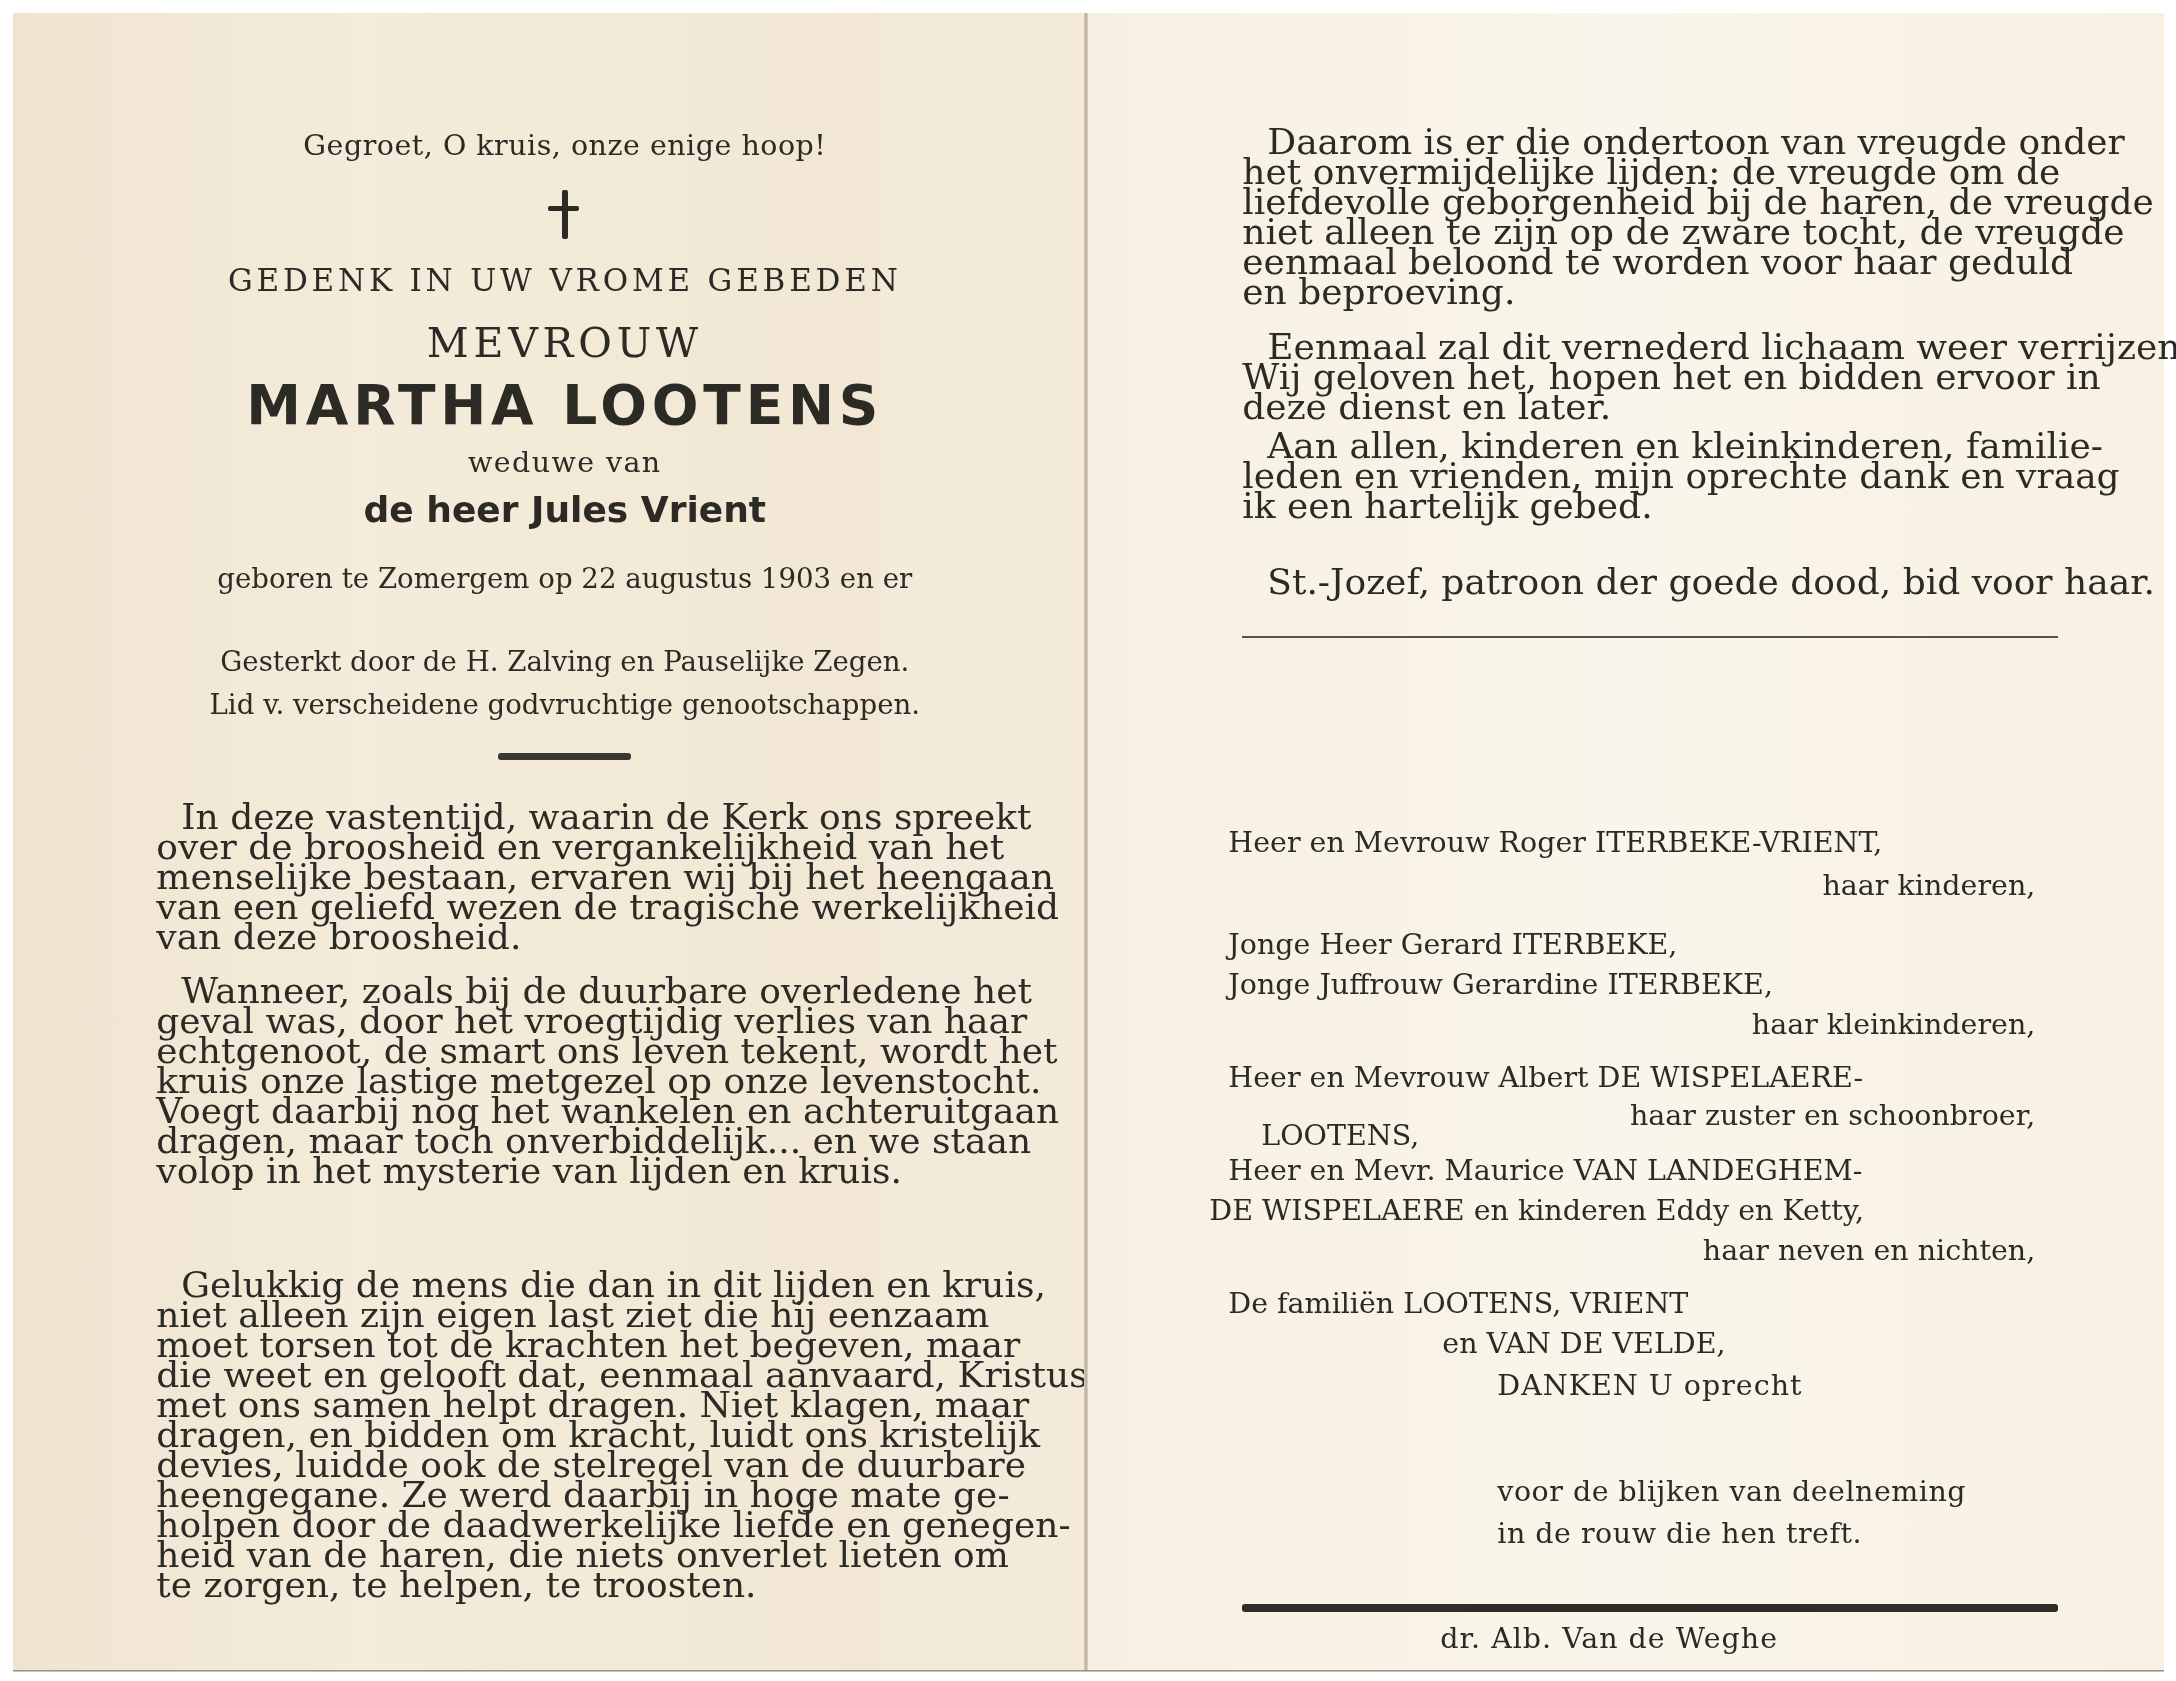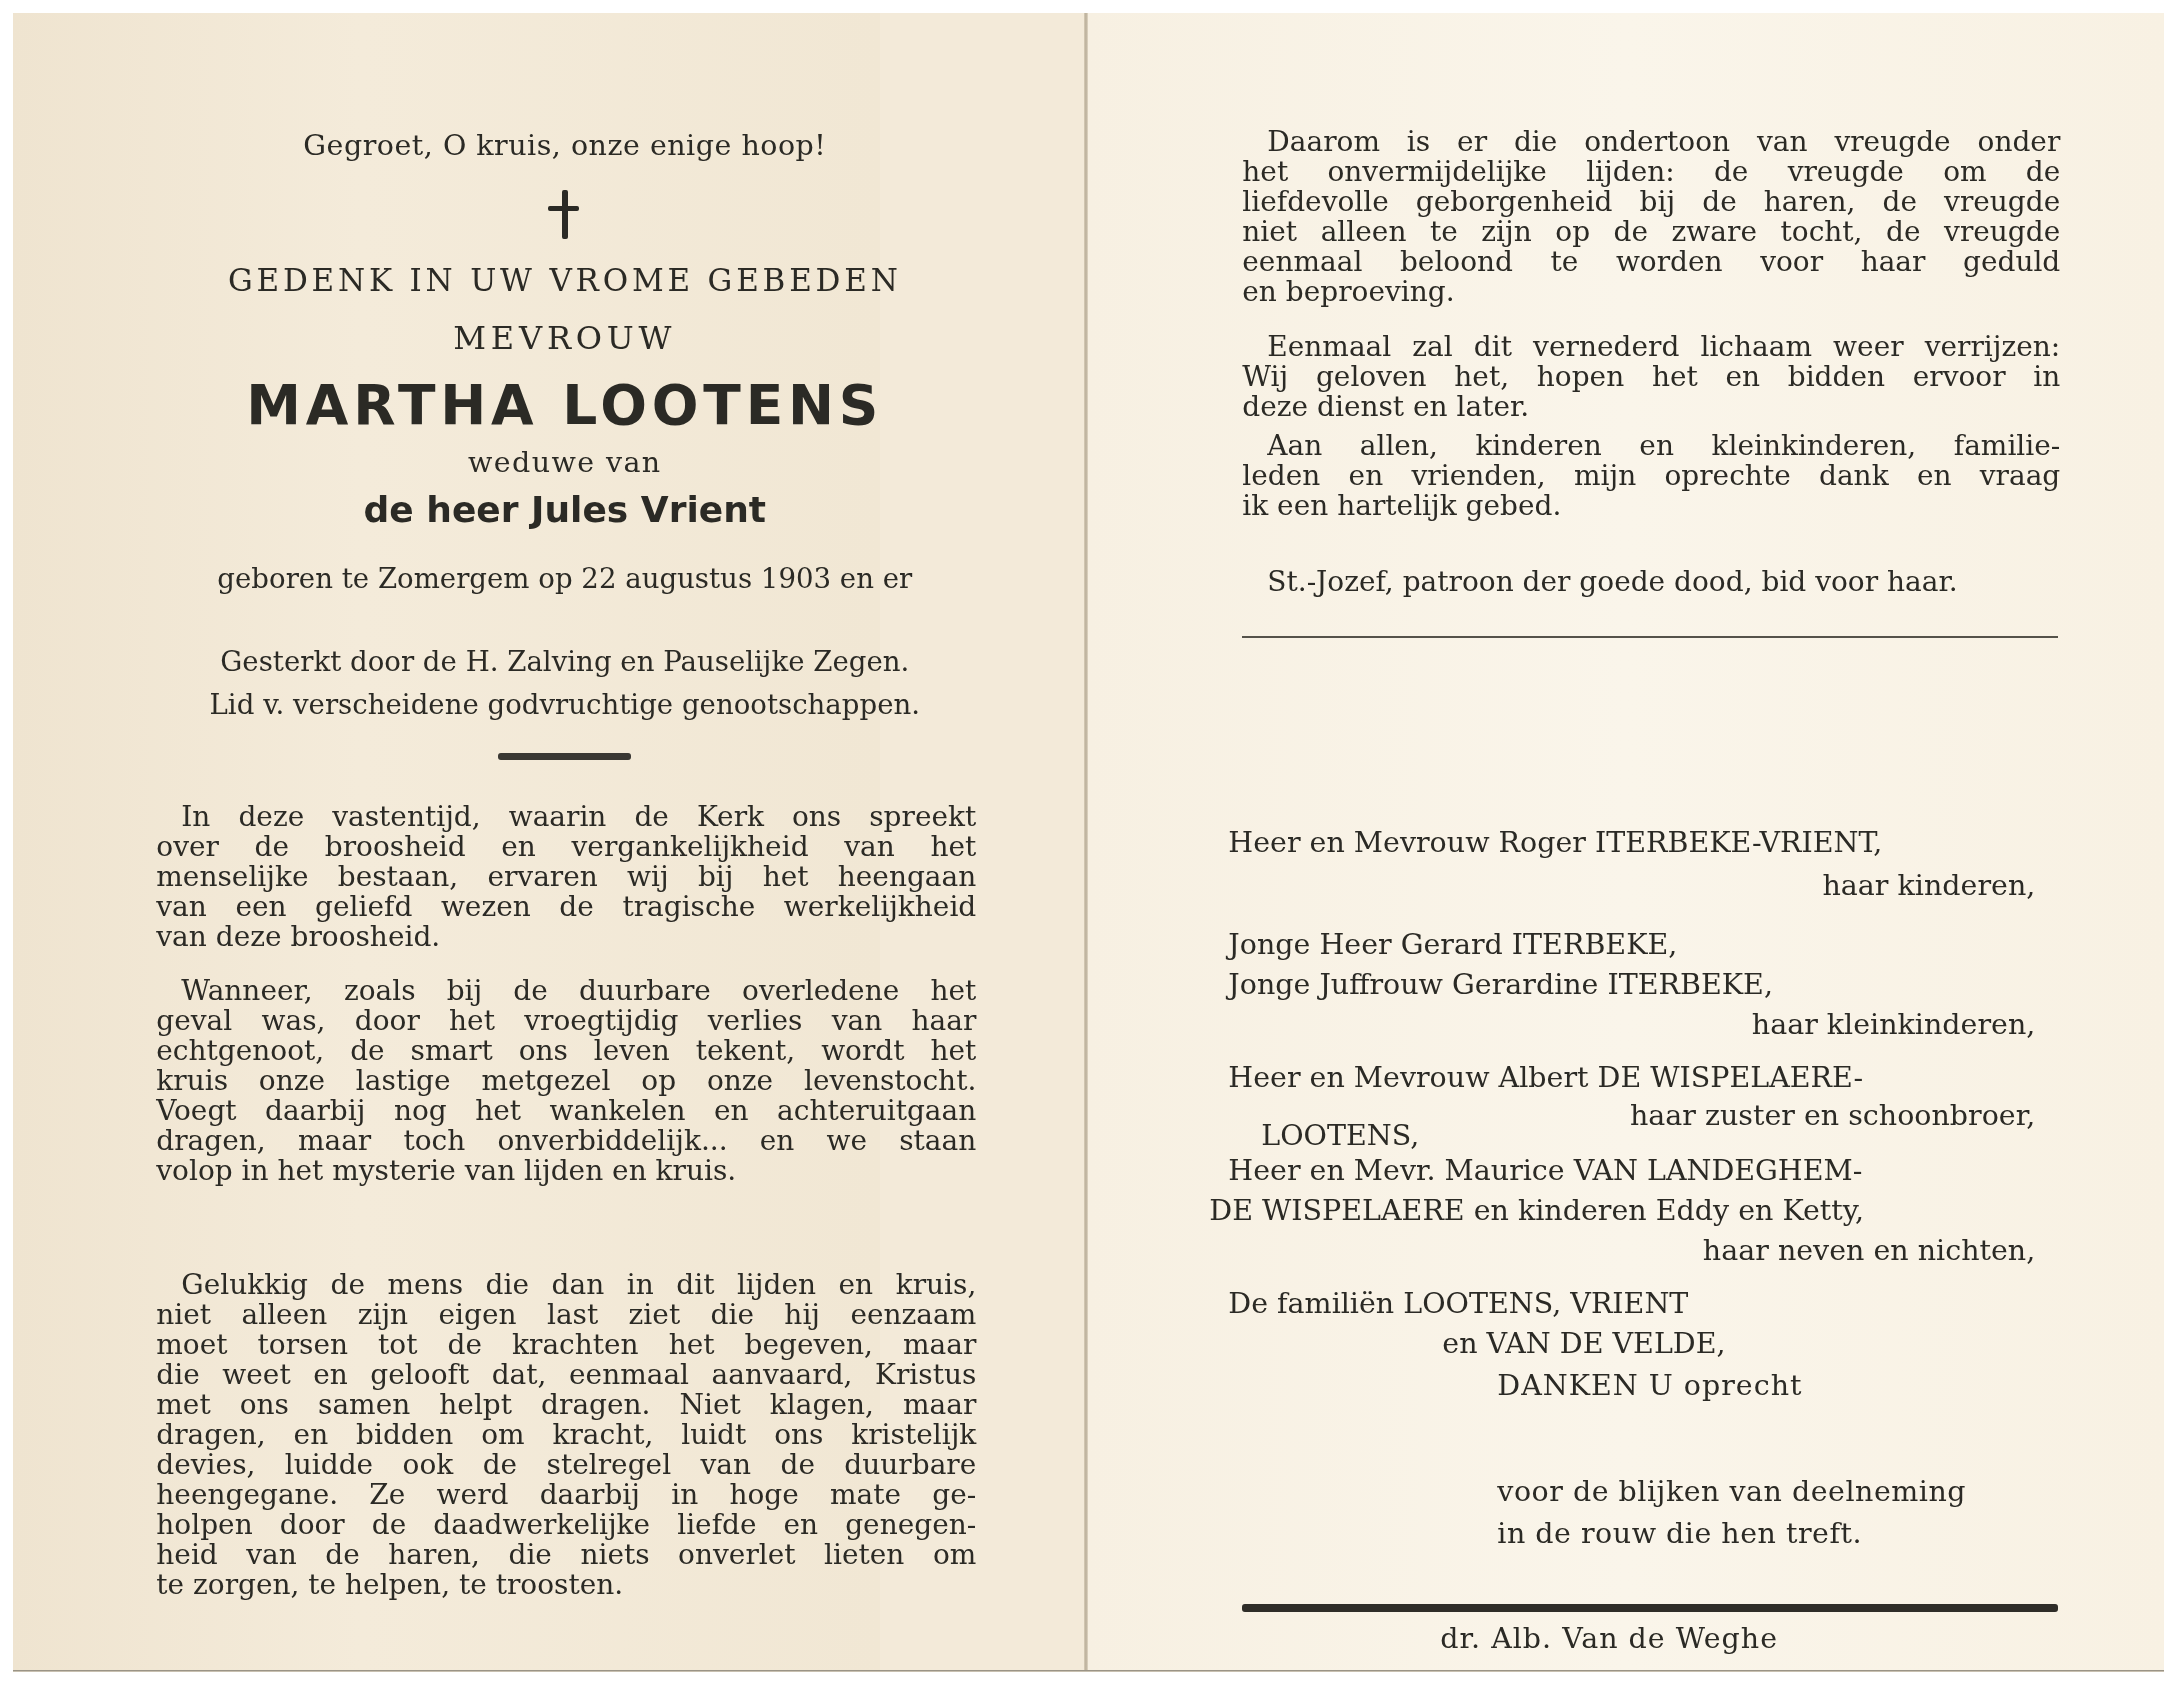--- a/index.html
+++ b/index.html
@@ -34,27 +34,27 @@
     position: absolute; left: 1071px; top: 0; bottom: 0; width: 3.8px;
     background: linear-gradient(90deg, #d8cdb8, #b8ad98, #e2d8c6);
   }
   .t { position: absolute; white-space: nowrap; }
   .center { text-align: center; }
   .greeting { left: 190px; width: 723px; top: 116px; font-size: 28.5px; letter-spacing: 0.5px; }
   .cross { left: 514px; top: 169px; width: 76px; height: 67px; }
   .cross .v { position: absolute; left: 35px; top: 7.6px; width: 5.7px; height: 49px; background: #2b2a25; border-radius: 1.9px; }
   .cross .h { position: absolute; left: 21px; top: 24px; width: 31px; height: 4.8px; background: #2b2a25; border-radius: 1.9px; }
   .gedenk { left: 133px; width: 837px; top: 249px; font-size: 31px; letter-spacing: 3.8px; }
-  .mevrouw { left: 285px; width: 533px; top: 306px; font-size: 32px; letter-spacing: 4.8px; }
+  .mevrouw { left: 285px; width: 533px; top: 306px; font-size: 41px; letter-spacing: 4.8px; }
   .name { left: 133px; width: 837px; top: 360px; font-family: "DejaVu Sans", "Liberation Sans", sans-serif; font-weight: bold; font-size: 55px; letter-spacing: 4.8px; }
   .weduwe { left: 285px; width: 533px; top: 433px; font-size: 28.5px; letter-spacing: 1.4px; }
   .husband { left: 190px; width: 723px; top: 476px; font-family: "DejaVu Sans", "Liberation Sans", sans-serif; font-weight: bold; font-size: 36px; }
   .info { left: 133px; width: 837px; font-size: 27.6px; text-align: center; }
   .divider-short { position: absolute; left: 485px; top: 740px; width: 133px; height: 6.7px; background: #3a3833; border-radius: 2.9px; }
-  .para { position: absolute; font-size: 28px; line-height: 30px; text-align: justify; }
+  .para { position: absolute; font-size: 36px; line-height: 30px; text-align: justify; }
   .para .ln { display: block; text-align: justify; text-align-last: justify; white-space: nowrap; }
   .para .ln.last { text-align-last: left; }
   .para .ln.indent { padding-left: 25px; }
   .left-para { left: 143px; width: 820px; }
   .right-para { left: 1229px; width: 818px; }
   .rule-thin { position: absolute; left: 1229px; top: 623px; width: 816px; height: 1.9px; background: #55524a; }
   .rule-thick { position: absolute; left: 1229px; top: 1591px; width: 816px; height: 7.6px; background: #2f2d28; border-radius: 2.9px; }
   .fam { position: absolute; font-size: 28.5px; white-space: nowrap; }
   .right-edge { right: 129px; text-align: right; }
   .printer { left: 1427px; top: 1609px; font-size: 28.5px; letter-spacing: 1px; }

